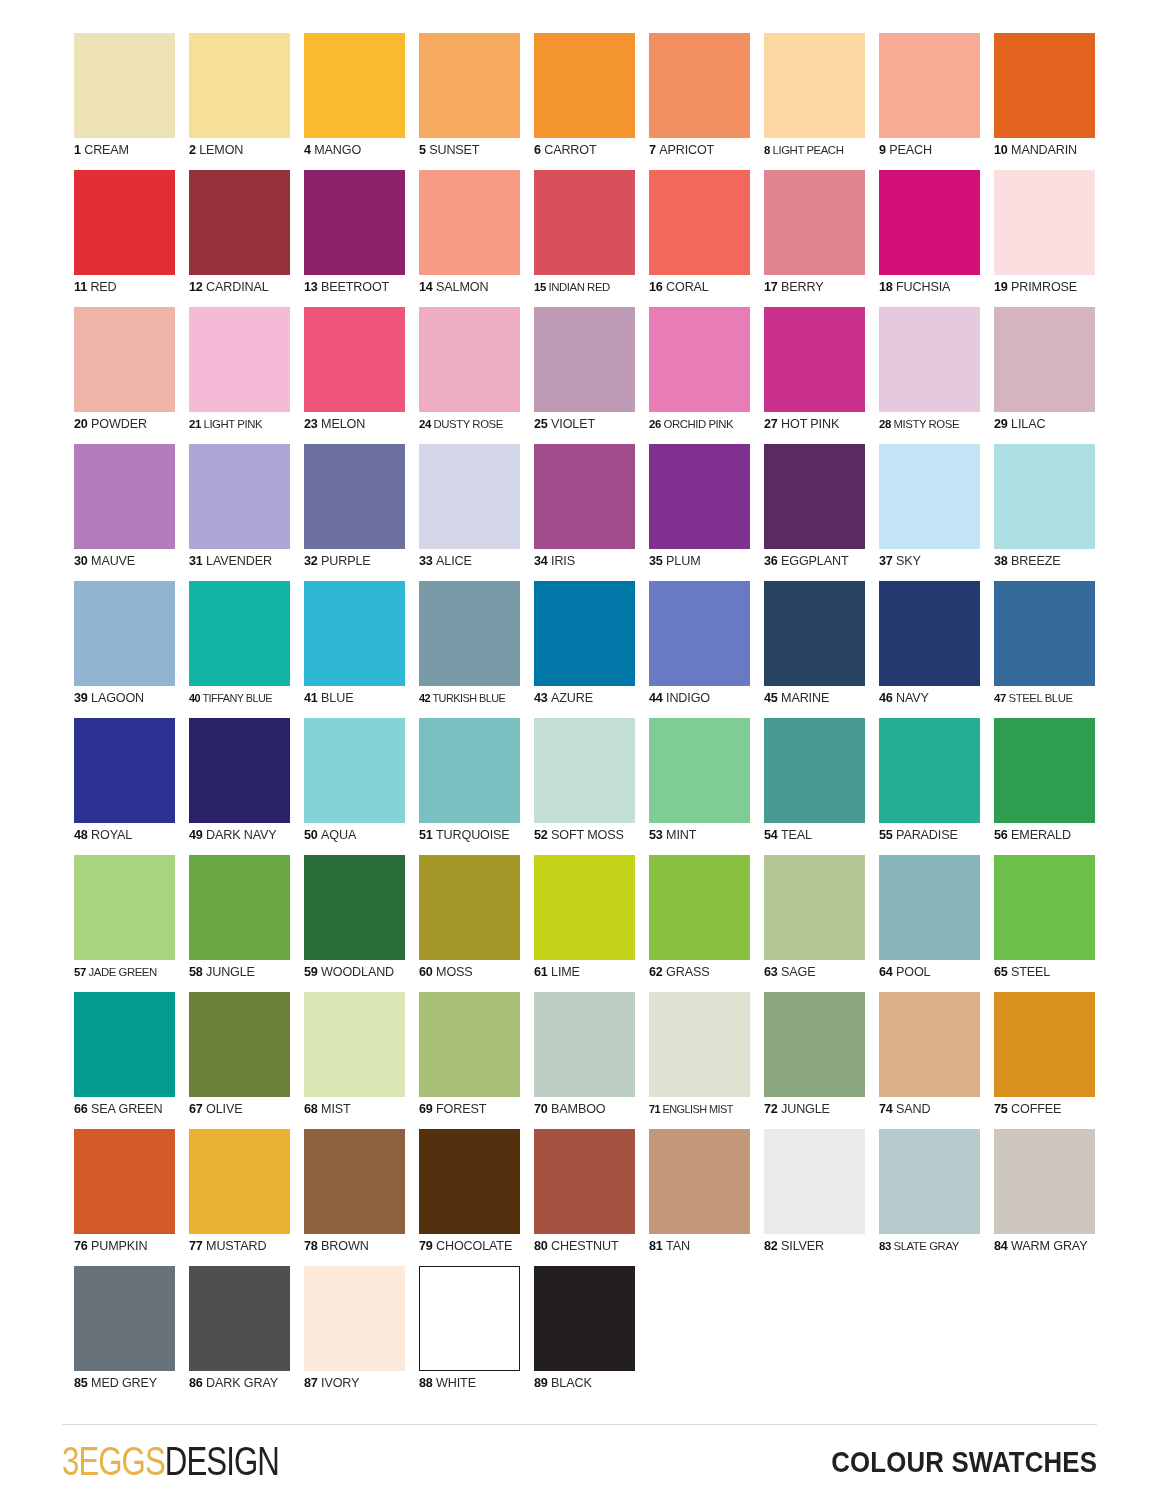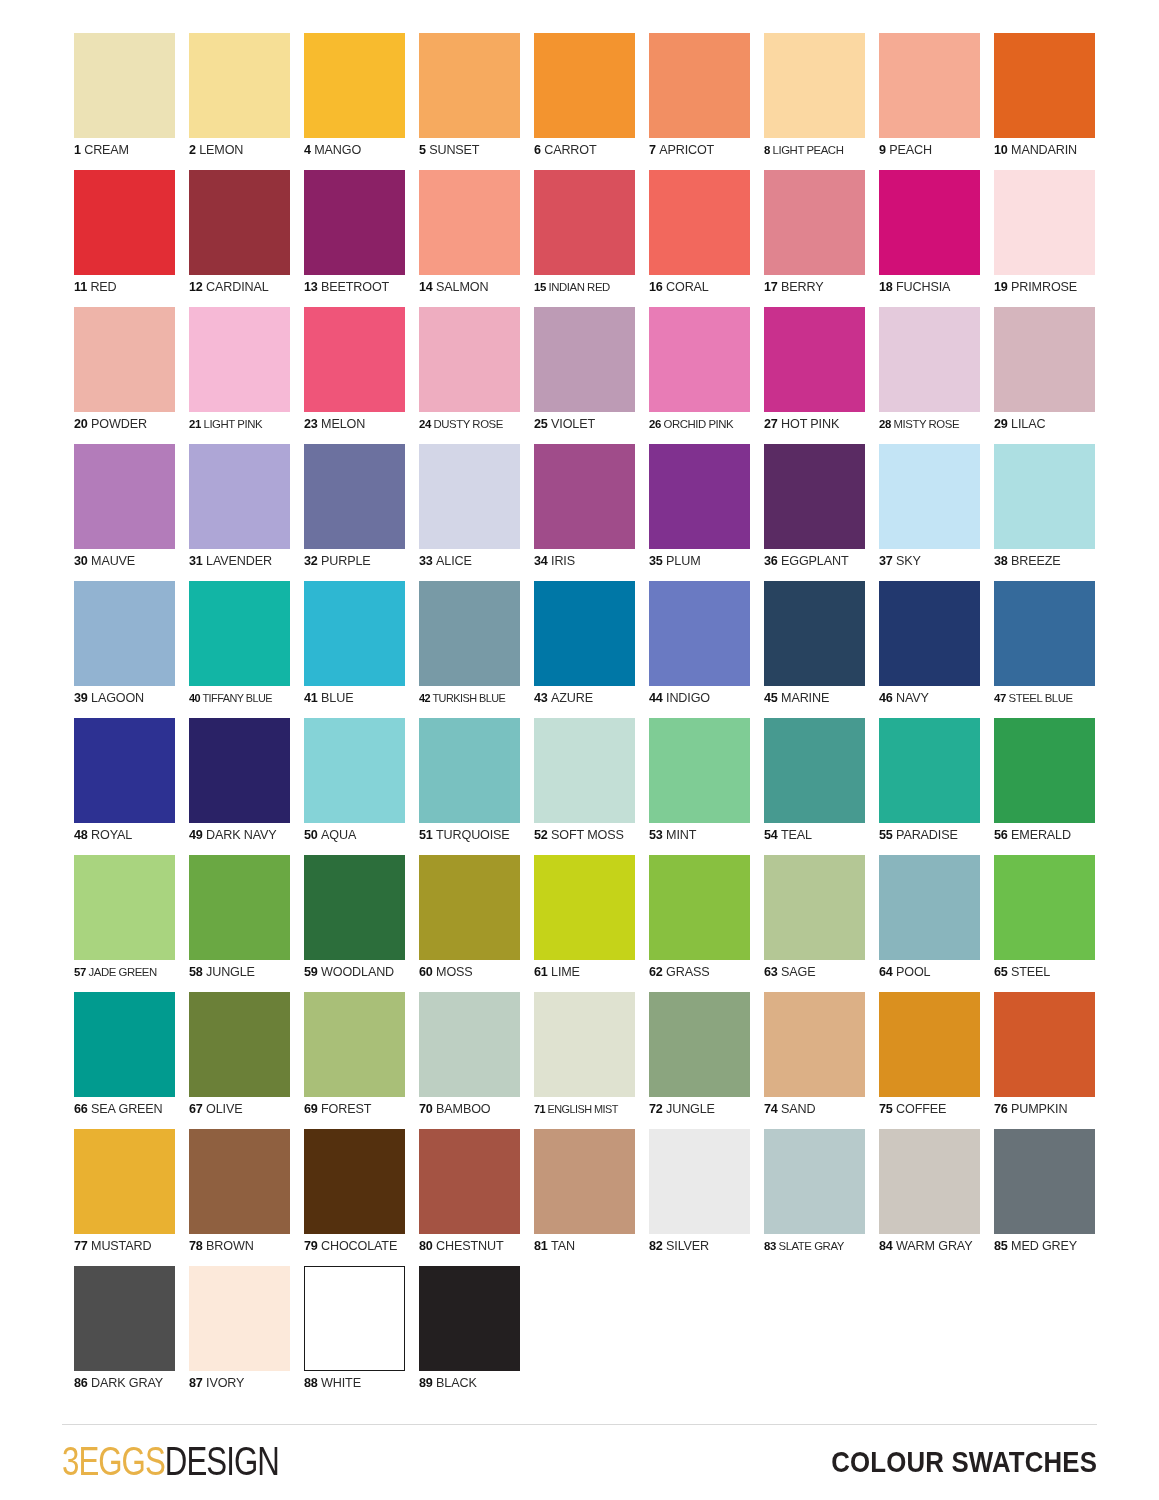--- a/index.html
+++ b/index.html
@@ -400,20 +400,24 @@
       </div>
       <div class="swatch-cell">
         <div class="swatch-chip" style="background-color: rgb(1, 155, 143);"></div>
         <div class="swatch-caption"><span class="swatch-num">66</span>&nbsp;<span class="swatch-name">SEA GREEN</span></div>
       </div>
       <div class="swatch-cell">
         <div class="swatch-chip" style="background-color: rgb(107, 128, 56);"></div>
         <div class="swatch-caption"><span class="swatch-num">67</span>&nbsp;<span class="swatch-name">OLIVE</span></div>
       </div>
       <div class="swatch-cell">
+        <div class="swatch-chip" style="background-color: rgb(217, 230, 182);"></div>
+        <div class="swatch-caption"><span class="swatch-num">68</span>&nbsp;<span class="swatch-name">MIST</span></div>
+      </div>
+      <div class="swatch-cell">
         <div class="swatch-chip" style="background-color: rgb(169, 191, 120);"></div>
         <div class="swatch-caption"><span class="swatch-num">69</span>&nbsp;<span class="swatch-name">FOREST</span></div>
       </div>
       <div class="swatch-cell">
         <div class="swatch-chip" style="background-color: rgb(189, 207, 194);"></div>
         <div class="swatch-caption"><span class="swatch-num">70</span>&nbsp;<span class="swatch-name">BAMBOO</span></div>
       </div>
       <div class="swatch-cell">
         <div class="swatch-chip" style="background-color: rgb(223, 226, 208);"></div>
         <div class="swatch-caption tighter"><span class="swatch-num">71</span>&nbsp;<span class="swatch-name">ENGLISH  MIST</span></div>

